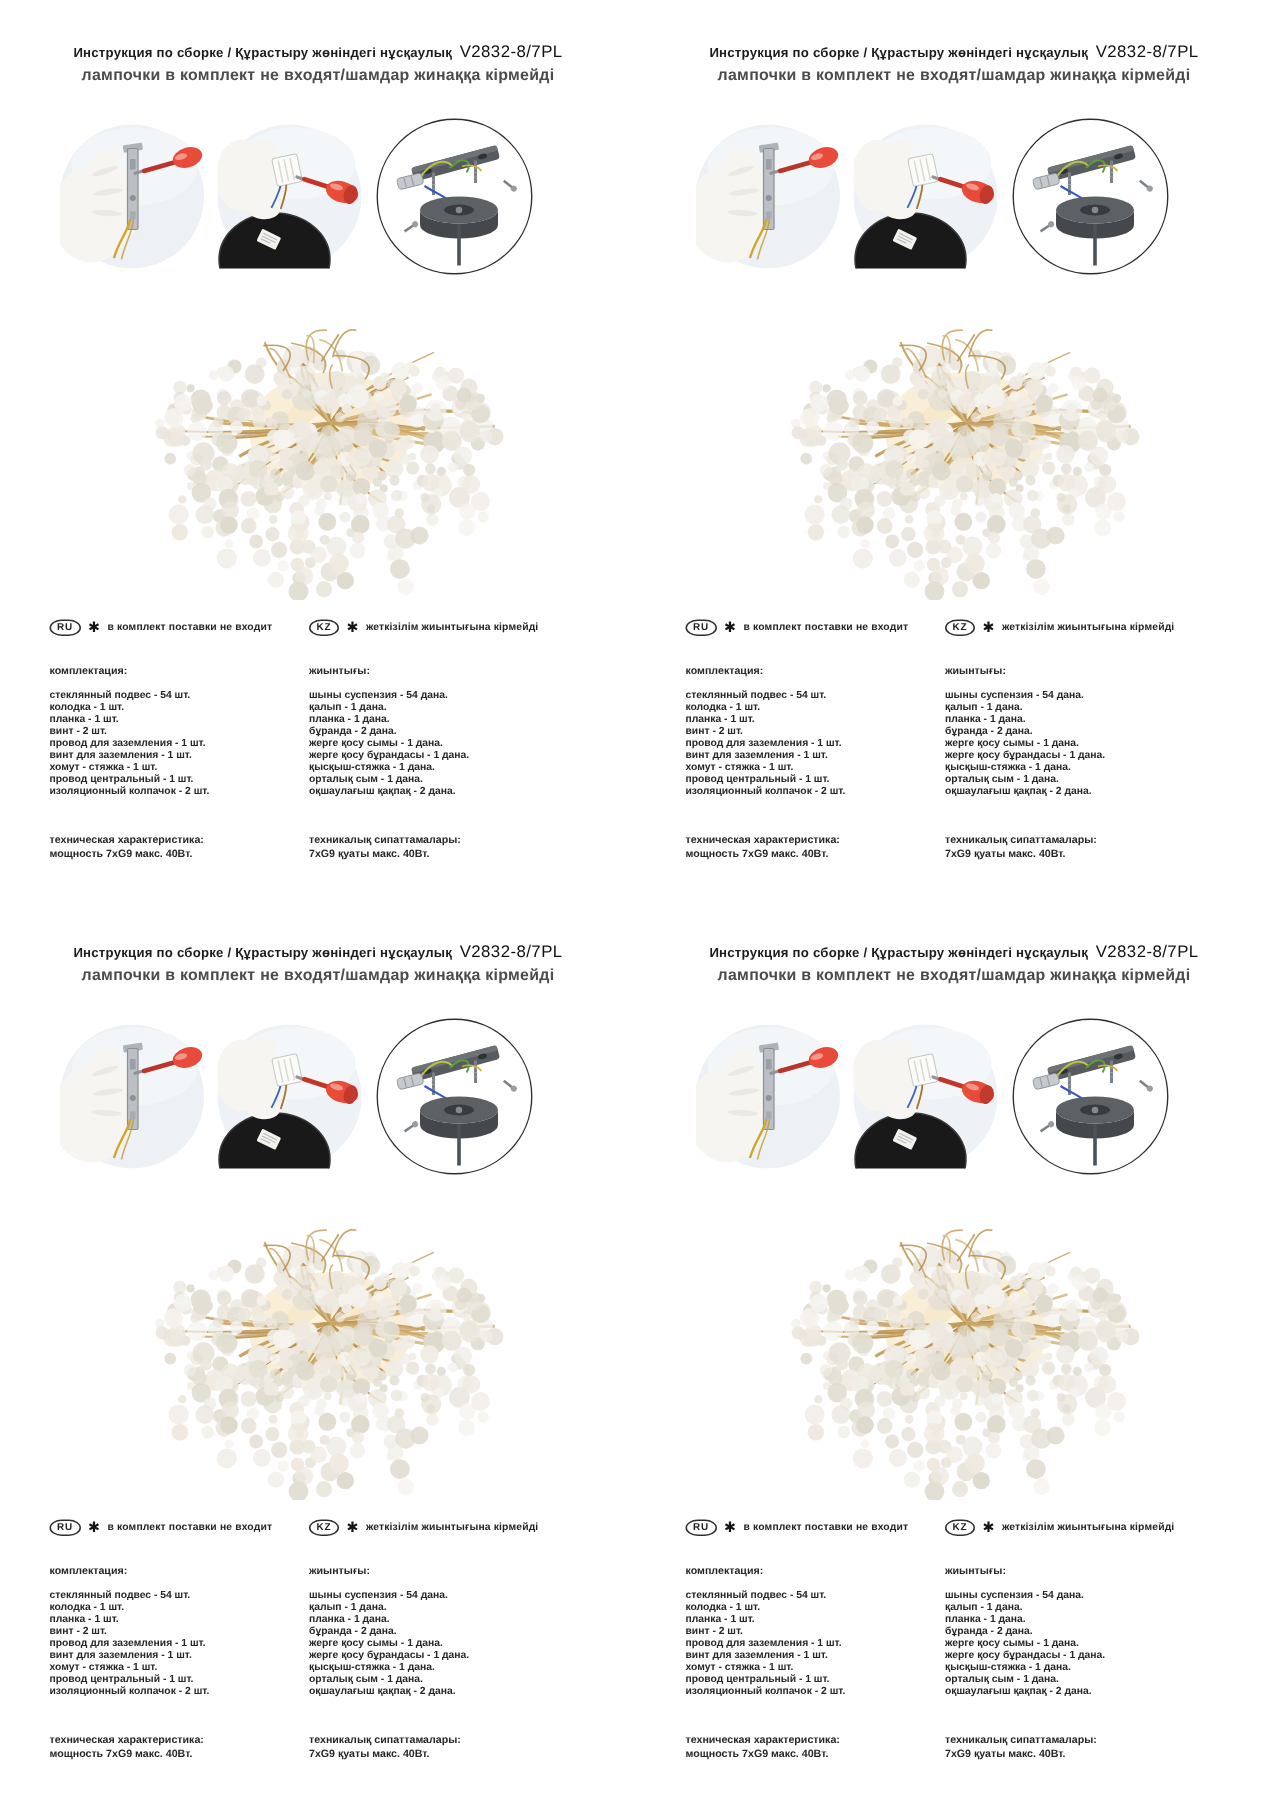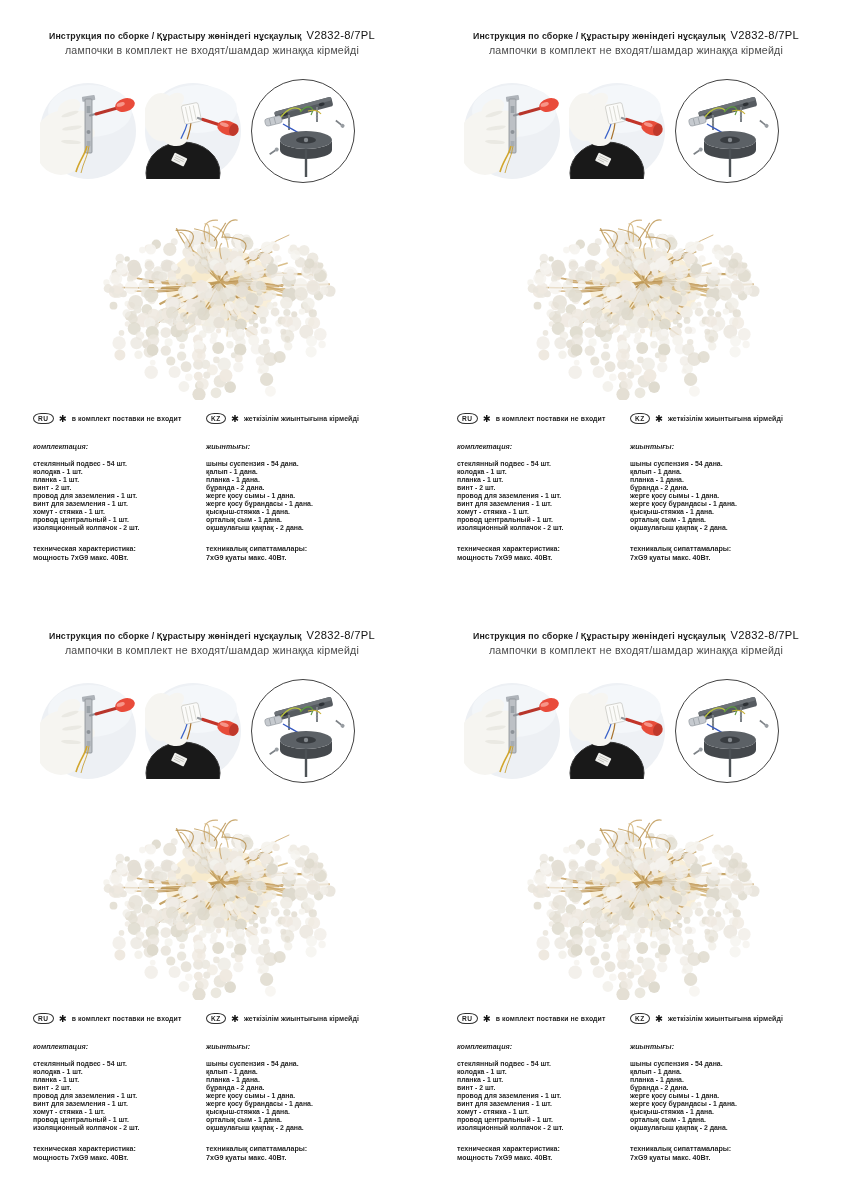--- a/index.html
+++ b/index.html
@@ -4,21 +4,21 @@
 <style>
   html,body{margin:0;padding:0;background:#ffffff;}
   body{width:848px;height:1200px;font-family:"Liberation Sans",sans-serif;-webkit-font-smoothing:antialiased;}
   .sheet{width:848px;height:1200px;display:grid;grid-template-columns:424px 424px;grid-template-rows:600px 600px;}
   .quadrant{position:relative;width:424px;height:600px;overflow:hidden;background:#fff;}
 
   
   .hdr{position:absolute;top:25px;left:0;width:100%;text-align:center;white-space:nowrap;}
   .hdr-line1{font-size:8.8px;font-weight:bold;color:#1c1c1c;letter-spacing:.15px;}
   .hdr-model{font-size:11.2px;font-weight:normal;color:#111;margin-left:5px;letter-spacing:.3px;}
-  .hdr-line2{margin-top:1px;font-size:10.6px;font-weight:400;color:#4b4b4b;letter-spacing:.2px;}
+  .hdr-line2{margin-top:1px;font-size:10.6px;font-weight:700;color:#4b4b4b;letter-spacing:.2px;}
 
   
   .step{position:absolute;}
   .step svg{display:block;}
   .step1{top:83px;left:40px;width:96px;height:96px;}
   .step2{top:83px;left:145px;width:96px;height:96px;}
   .step3{top:78px;left:250px;width:106px;height:106px;}
 
   
   .chandelier{position:absolute;top:210px;left:92px;width:256px;height:190px;}
@@ -26,24 +26,24 @@
 
   
   .parts{position:absolute;top:412px;left:0;width:100%;height:160px;color:#262626;}
   .col{position:absolute;top:0;}
   .ru-col{left:33px;width:168px;}
   .kz-col{left:206px;width:172px;}
   .badge-row{display:flex;align-items:center;gap:5px;height:12px;}
   .badge{display:inline-block;border:1px solid #2f2f2f;border-radius:9px/6px;padding:1px 4px 1px;font-size:6.6px;font-weight:bold;color:#1f1f1f;letter-spacing:.6px;line-height:7px;}
   .star{font-size:9.5px;line-height:9px;color:#141414;}
   .note{font-size:6.9px;font-weight:bold;color:#242424;letter-spacing:.1px;white-space:nowrap;}
-  .list-title{margin-top:19px;font-size:7.1px;font-weight:bold;font-style:italic;}
+  .list-title{margin-top:19px;font-size:7.1px;font-weight:bold;}
   .plist{list-style:none;margin:9px 0 0;padding:0;}
   .plist li{font-size:6.9px;font-weight:bold;line-height:8px;white-space:nowrap;}
-  .tech{margin-top:13px;}
+  .tech{margin-top:24px;}
   .tech div{font-size:7.1px;font-weight:bold;line-height:8.5px;white-space:nowrap;}
 </style>
 </head>
 <body>
 
 <div class="sheet" id="sheet">
   <section class="quadrant">
 
     <header class="hdr">
       <div>

